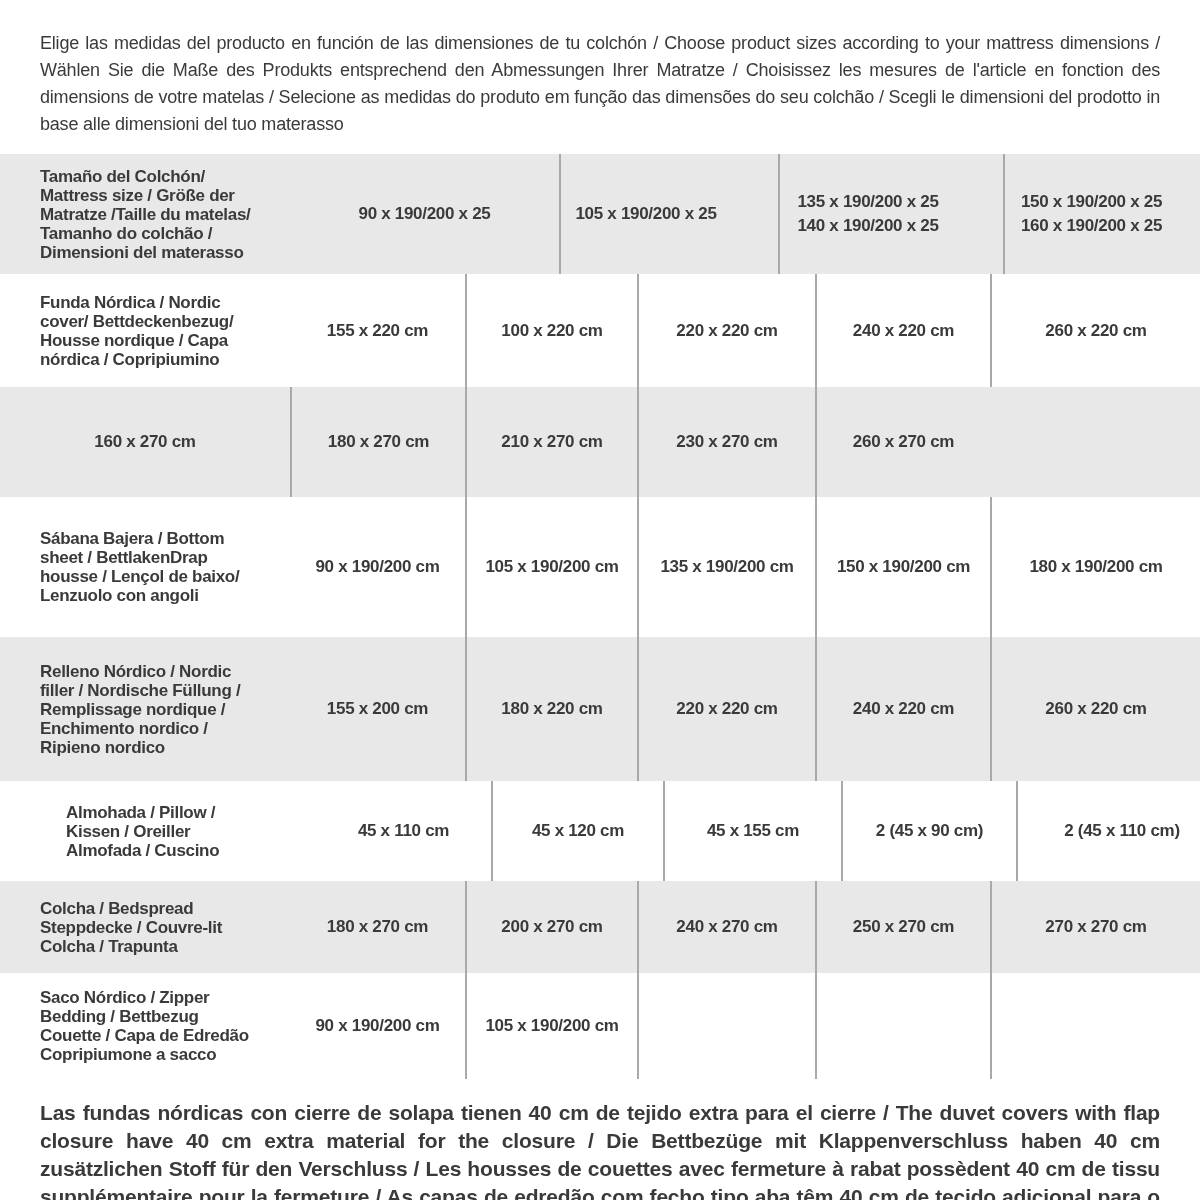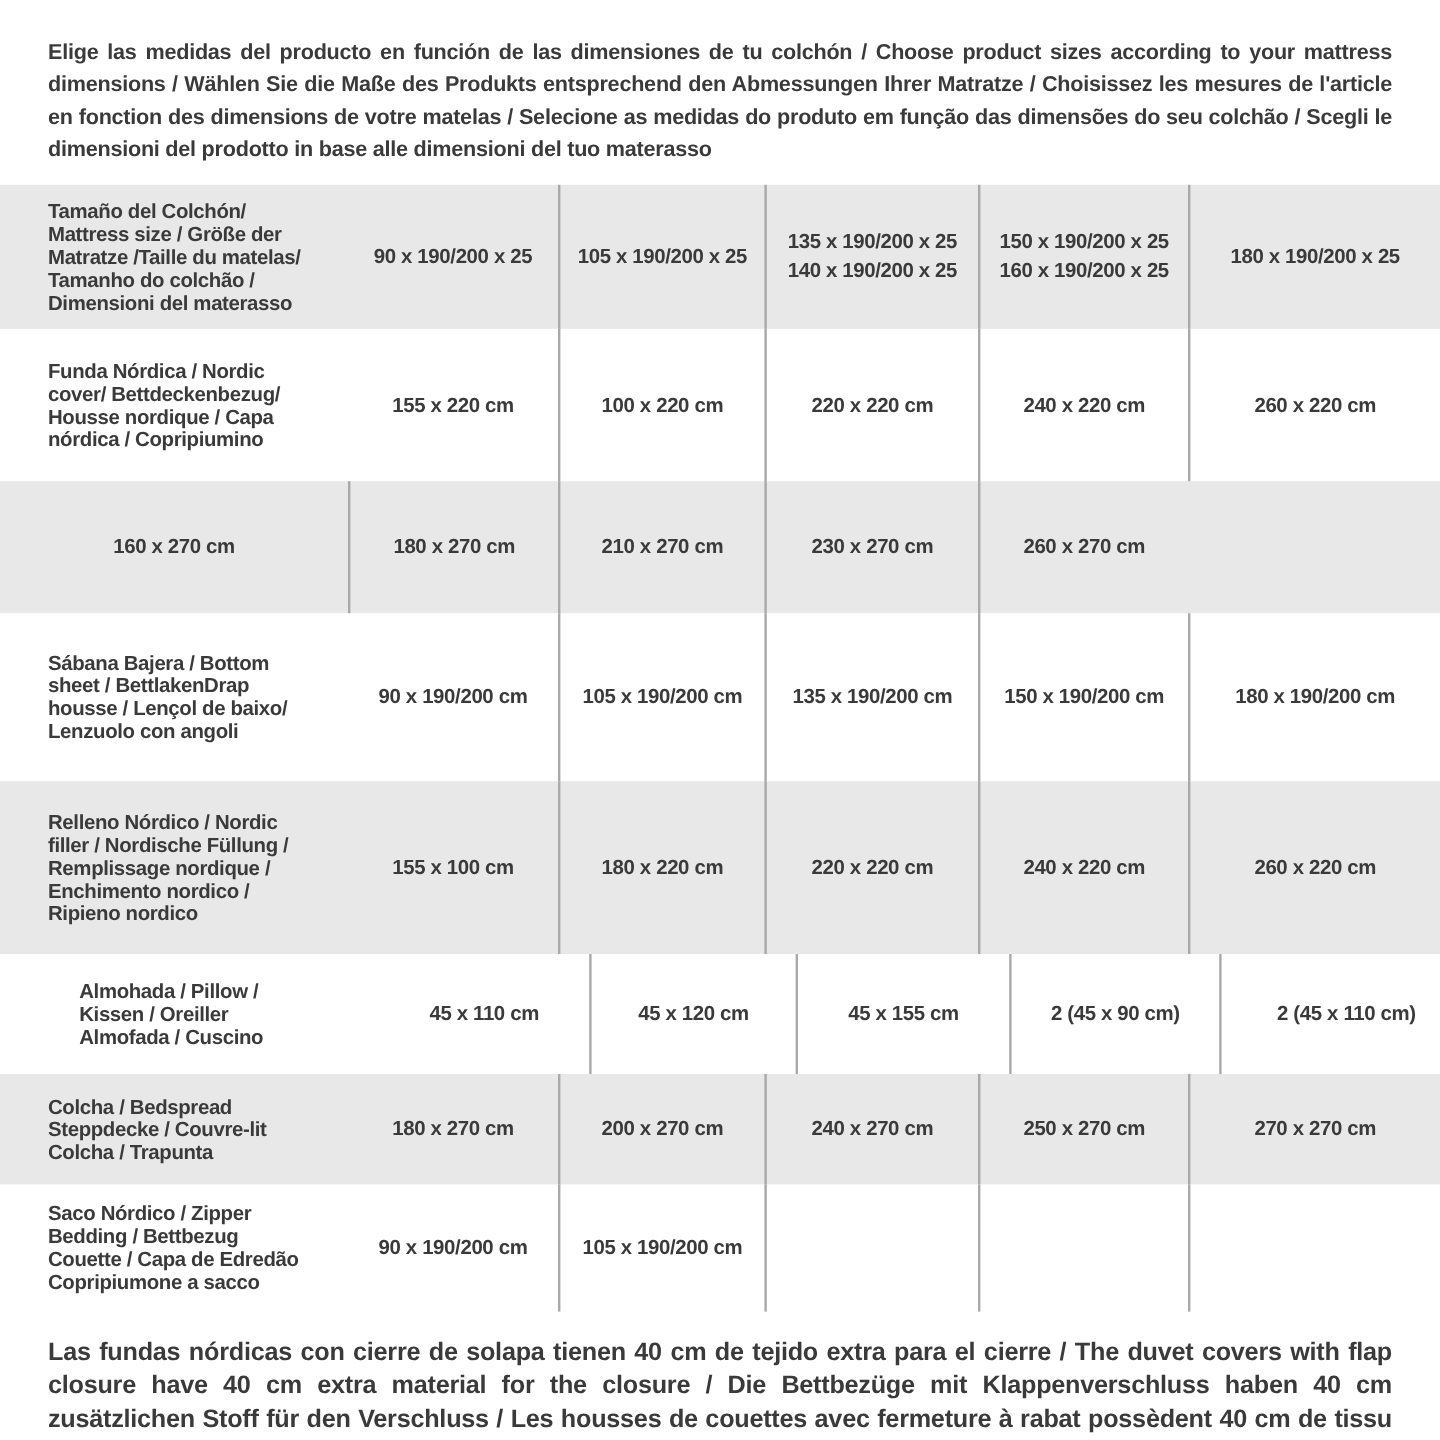--- a/index.html
+++ b/index.html
@@ -14,21 +14,21 @@
     background: #ffffff;
     font-family: "Liberation Sans", sans-serif;
     font-stretch: condensed;
     color: #3a3a3a;
     overflow: hidden;
   }
   .intro {
     margin: 30px 40px 16px 40px;
     font-size: 18px;
     line-height: 27px;
-    font-weight: 700;
+    font-weight: 400;
     letter-spacing: -0.2px;
     text-align: justify;
   }
   .footnote {
     margin: 20px 40px 0 40px;
     font-size: 21px;
     line-height: 28px;
     font-weight: 700;
     letter-spacing: -0.2px;
     text-align: justify;
@@ -36,22 +36,22 @@
   .size-table {
     width: 1200px;
   }
   .row {
     display: grid;
     grid-template-columns: 290px 175px 172px 178px 175px 210px;
     width: 1200px;
     box-sizing: border-box;
   }
   .row.shaded { background: #e8e8e8; }
-  .r1 { height: 120px; }
-  .r2 { height: 127px; }
+  .r1 { height: 120px; gap: 47px; }
+  .r2 { height: 113px; }
   .r3 { height: 110px; }
   .r4 { height: 140px; }
   .r5 { height: 144px; }
   .r6 { height: 100px; margin-left: 26px; }
   .r7 { height: 92px; }
   .r8 { height: 106px; }
   .cell {
     display: flex;
     align-items: center;
     box-sizing: border-box;
@@ -131,21 +131,21 @@
       <div class="cell val sep">150 x 190/200 cm</div>
       <div class="cell val sep">180 x 190/200 cm</div>
     </div>
 
     <div class="row r5 shaded">
       <div class="cell label">Relleno Nórdico / Nordic
 filler / Nordische Füllung /
 Remplissage nordique /
 Enchimento nordico /
 Ripieno nordico</div>
-      <div class="cell val">155 x 100 cm</div>
+      <div class="cell val">155 x 200 cm</div>
       <div class="cell val sep">180 x 220 cm</div>
       <div class="cell val sep">220 x 220 cm</div>
       <div class="cell val sep">240 x 220 cm</div>
       <div class="cell val sep">260 x 220 cm</div>
     </div>
 
     <div class="row r6">
       <div class="cell label">Almohada / Pillow /
 Kissen / Oreiller
 Almofada / Cuscino</div>

